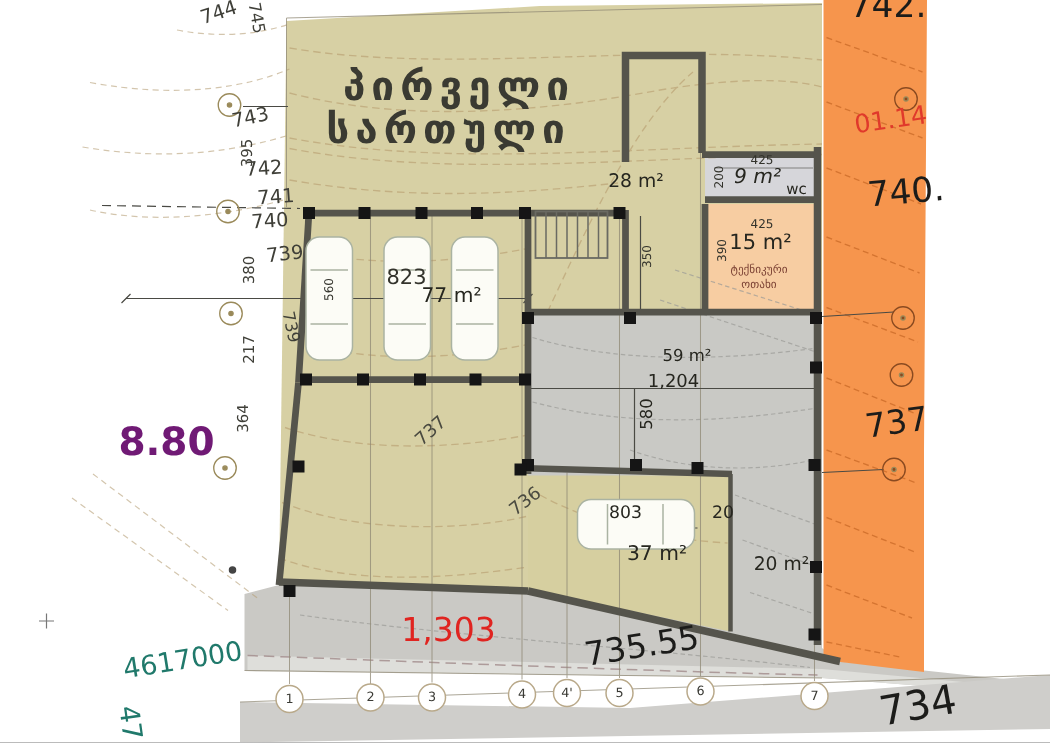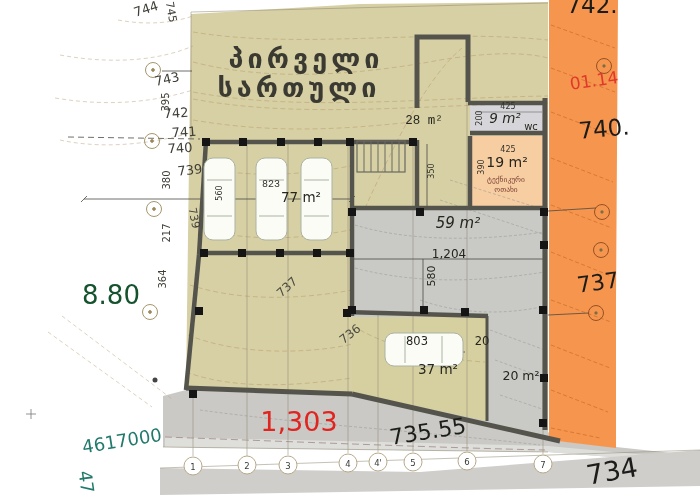--- a/index.html
+++ b/index.html
@@ -182,55 +182,55 @@
         <circle cx="602" cy="212" r="1.4" fill="#8a4a20"></circle>
     <circle cx="601" cy="250" r="1.4" fill="#8a4a20"></circle>
         <circle cx="596" cy="313" r="1.4" fill="#8a4a20"></circle>
     <circle cx="155" cy="380" r="2.5" fill="#444" stroke="none"></circle>
   </g>
 </svg>
 
   <span class="lbl" style="left:299px;top:87px;font-size:27px;font-weight:600;letter-spacing:4px;color:#3a3a32;">სართული</span>
   <span class="lbl" style="left:306px;top:58px;font-size:27px;font-weight:600;letter-spacing:4px;color:#3a3a32;">პირველი</span>
 
-  <span class="lbl" style="left:424px;top:121px;font-size:12.5px;font-family:Liberation Mono, monospace;">28 m²</span>
+  <span class="lbl" style="left:424px;top:121px;font-size:12.5px;">28 m²</span>
   <span class="lbl" style="left:508px;top:107px;font-size:8px;color:#33332c;">425</span>
   <span class="lbl" style="left:505px;top:119px;font-size:13.5px;font-style:italic;">9 m²</span>
   <span class="lbl" style="left:531px;top:127px;font-size:10px;text-align:right;">wc</span>
   <span class="lbl" style="left:480px;top:118px;font-size:8px;color:#33332c;transform:translate(-50%,-50%) rotate(-90deg);">200</span>
   <span class="lbl" style="left:508px;top:150px;font-size:8px;color:#33332c;">425</span>
-  <span class="lbl" style="left:507px;top:162px;font-size:14px;">19 m²</span>
+  <span class="lbl" style="left:507px;top:162px;font-size:14px;">15 m²</span>
   <span class="lbl" style="left:482px;top:167px;font-size:8px;color:#33332c;transform:translate(-50%,-50%) rotate(-90deg);">390</span>
   <span class="lbl" style="left:506px;top:180px;font-size:7.5px;color:#7c4234;">ტექნიკური</span>
   <span class="lbl" style="left:506px;top:190px;font-size:7.5px;color:#7c4234;">ოთახი</span>
 
-  <span class="lbl" style="left:271px;top:185px;font-size:10px;color:#33332c;font-family:Liberation Mono, monospace;">823</span>
+  <span class="lbl" style="left:271px;top:185px;font-size:14px;color:#33332c;">823</span>
   <span class="lbl" style="left:220px;top:193px;font-size:8px;color:#33332c;transform:translate(-50%,-50%) rotate(-90deg);">560</span>
   <span class="lbl" style="left:301px;top:198px;font-size:13.5px;">77 m²</span>
 
-  <span class="lbl" style="left:458px;top:223px;font-size:15px;font-style:italic;">59 m²</span>
+  <span class="lbl" style="left:458px;top:237px;font-size:11px;">59 m²</span>
   <span class="lbl" style="left:449px;top:254px;font-size:12px;">1,204</span>
   <span class="lbl" style="left:431px;top:276px;font-size:11px;transform:translate(-50%,-50%) rotate(-90deg);">580</span>
   <span class="lbl" style="left:432px;top:171px;font-size:8px;color:#33332c;transform:translate(-50%,-50%) rotate(-90deg);">350</span>
 
   <span class="lbl" style="left:417px;top:342px;font-size:11.5px;">803</span>
   <span class="lbl" style="left:482px;top:342px;font-size:11.5px;">20</span>
   <span class="lbl" style="left:438px;top:370px;font-size:13.5px;">37 m²</span>
   <span class="lbl" style="left:521px;top:376px;font-size:12.5px;">20 m²</span>
 
   <span class="lbl" style="left:592px;top:5px;font-size:23px;color:#1c1c1a;">742.</span>
   <span class="lbl" style="left:594px;top:81px;font-size:17px;color:#e0392b;transform:translate(-50%,-50%) rotate(-8deg);">01.14</span>
   <span class="lbl" style="left:604px;top:129px;font-size:23px;color:#1c1c1a;transform:translate(-50%,-50%) rotate(-5deg);">740.</span>
   <span class="lbl" style="left:598px;top:283px;font-size:22px;color:#1c1c1a;transform:translate(-50%,-50%) rotate(-8deg);">737</span>
   <span class="lbl" style="left:428px;top:432px;font-size:22px;color:#1c1c1a;transform:translate(-50%,-50%) rotate(-9deg);">735.55</span>
   <span class="lbl" style="left:612px;top:471px;font-size:27px;color:#1c1c1a;transform:translate(-50%,-50%) rotate(-10deg);">734</span>
-  <span class="lbl" style="left:299px;top:421px;font-size:27px;color:#e02420;">1,303</span>
+  <span class="lbl" style="left:299px;top:421px;font-size:22px;color:#e02420;">1,303</span>
   <span class="lbl" style="left:122px;top:441px;font-size:18px;color:#20796b;transform:translate(-50%,-50%) rotate(-9deg);">4617000</span>
   <span class="lbl" style="left:86px;top:482px;font-size:18px;color:#20796b;transform:translate(-50%,-50%) rotate(82deg);">47</span>
-  <span class="lbl" style="left:111px;top:295px;font-size:26px;color:#14532d;">8.80</span>
+  <span class="lbl" style="left:111px;top:295px;font-size:26px;color:#701a75;font-weight:bold;">8.80</span>
 
   <span class="lbl" style="left:146px;top:9px;font-size:13px;color:#3f3f38;transform:translate(-50%,-50%) rotate(-18deg);">744</span>
   <span class="lbl" style="left:171px;top:12px;font-size:11px;color:#3f3f38;transform:translate(-50%,-50%) rotate(80deg);">745</span>
   <span class="lbl" style="left:167px;top:79px;font-size:13px;color:#3f3f38;transform:translate(-50%,-50%) rotate(-12deg);">743</span>
   <span class="lbl" style="left:166px;top:102px;font-size:10px;color:#3f3f38;transform:translate(-50%,-50%) rotate(-90deg);">395</span>
   <span class="lbl" style="left:176px;top:113px;font-size:13px;color:#3f3f38;transform:translate(-50%,-50%) rotate(-4deg);">742</span>
   <span class="lbl" style="left:184px;top:132px;font-size:13px;color:#3f3f38;transform:translate(-50%,-50%) rotate(-4deg);">741</span>
   <span class="lbl" style="left:180px;top:148px;font-size:13px;color:#3f3f38;transform:translate(-50%,-50%) rotate(-4deg);">740</span>
   <span class="lbl" style="left:167px;top:180px;font-size:10px;color:#3f3f38;transform:translate(-50%,-50%) rotate(-90deg);">380</span>
   <span class="lbl" style="left:190px;top:170px;font-size:13px;color:#3f3f38;transform:translate(-50%,-50%) rotate(-6deg);">739</span>

